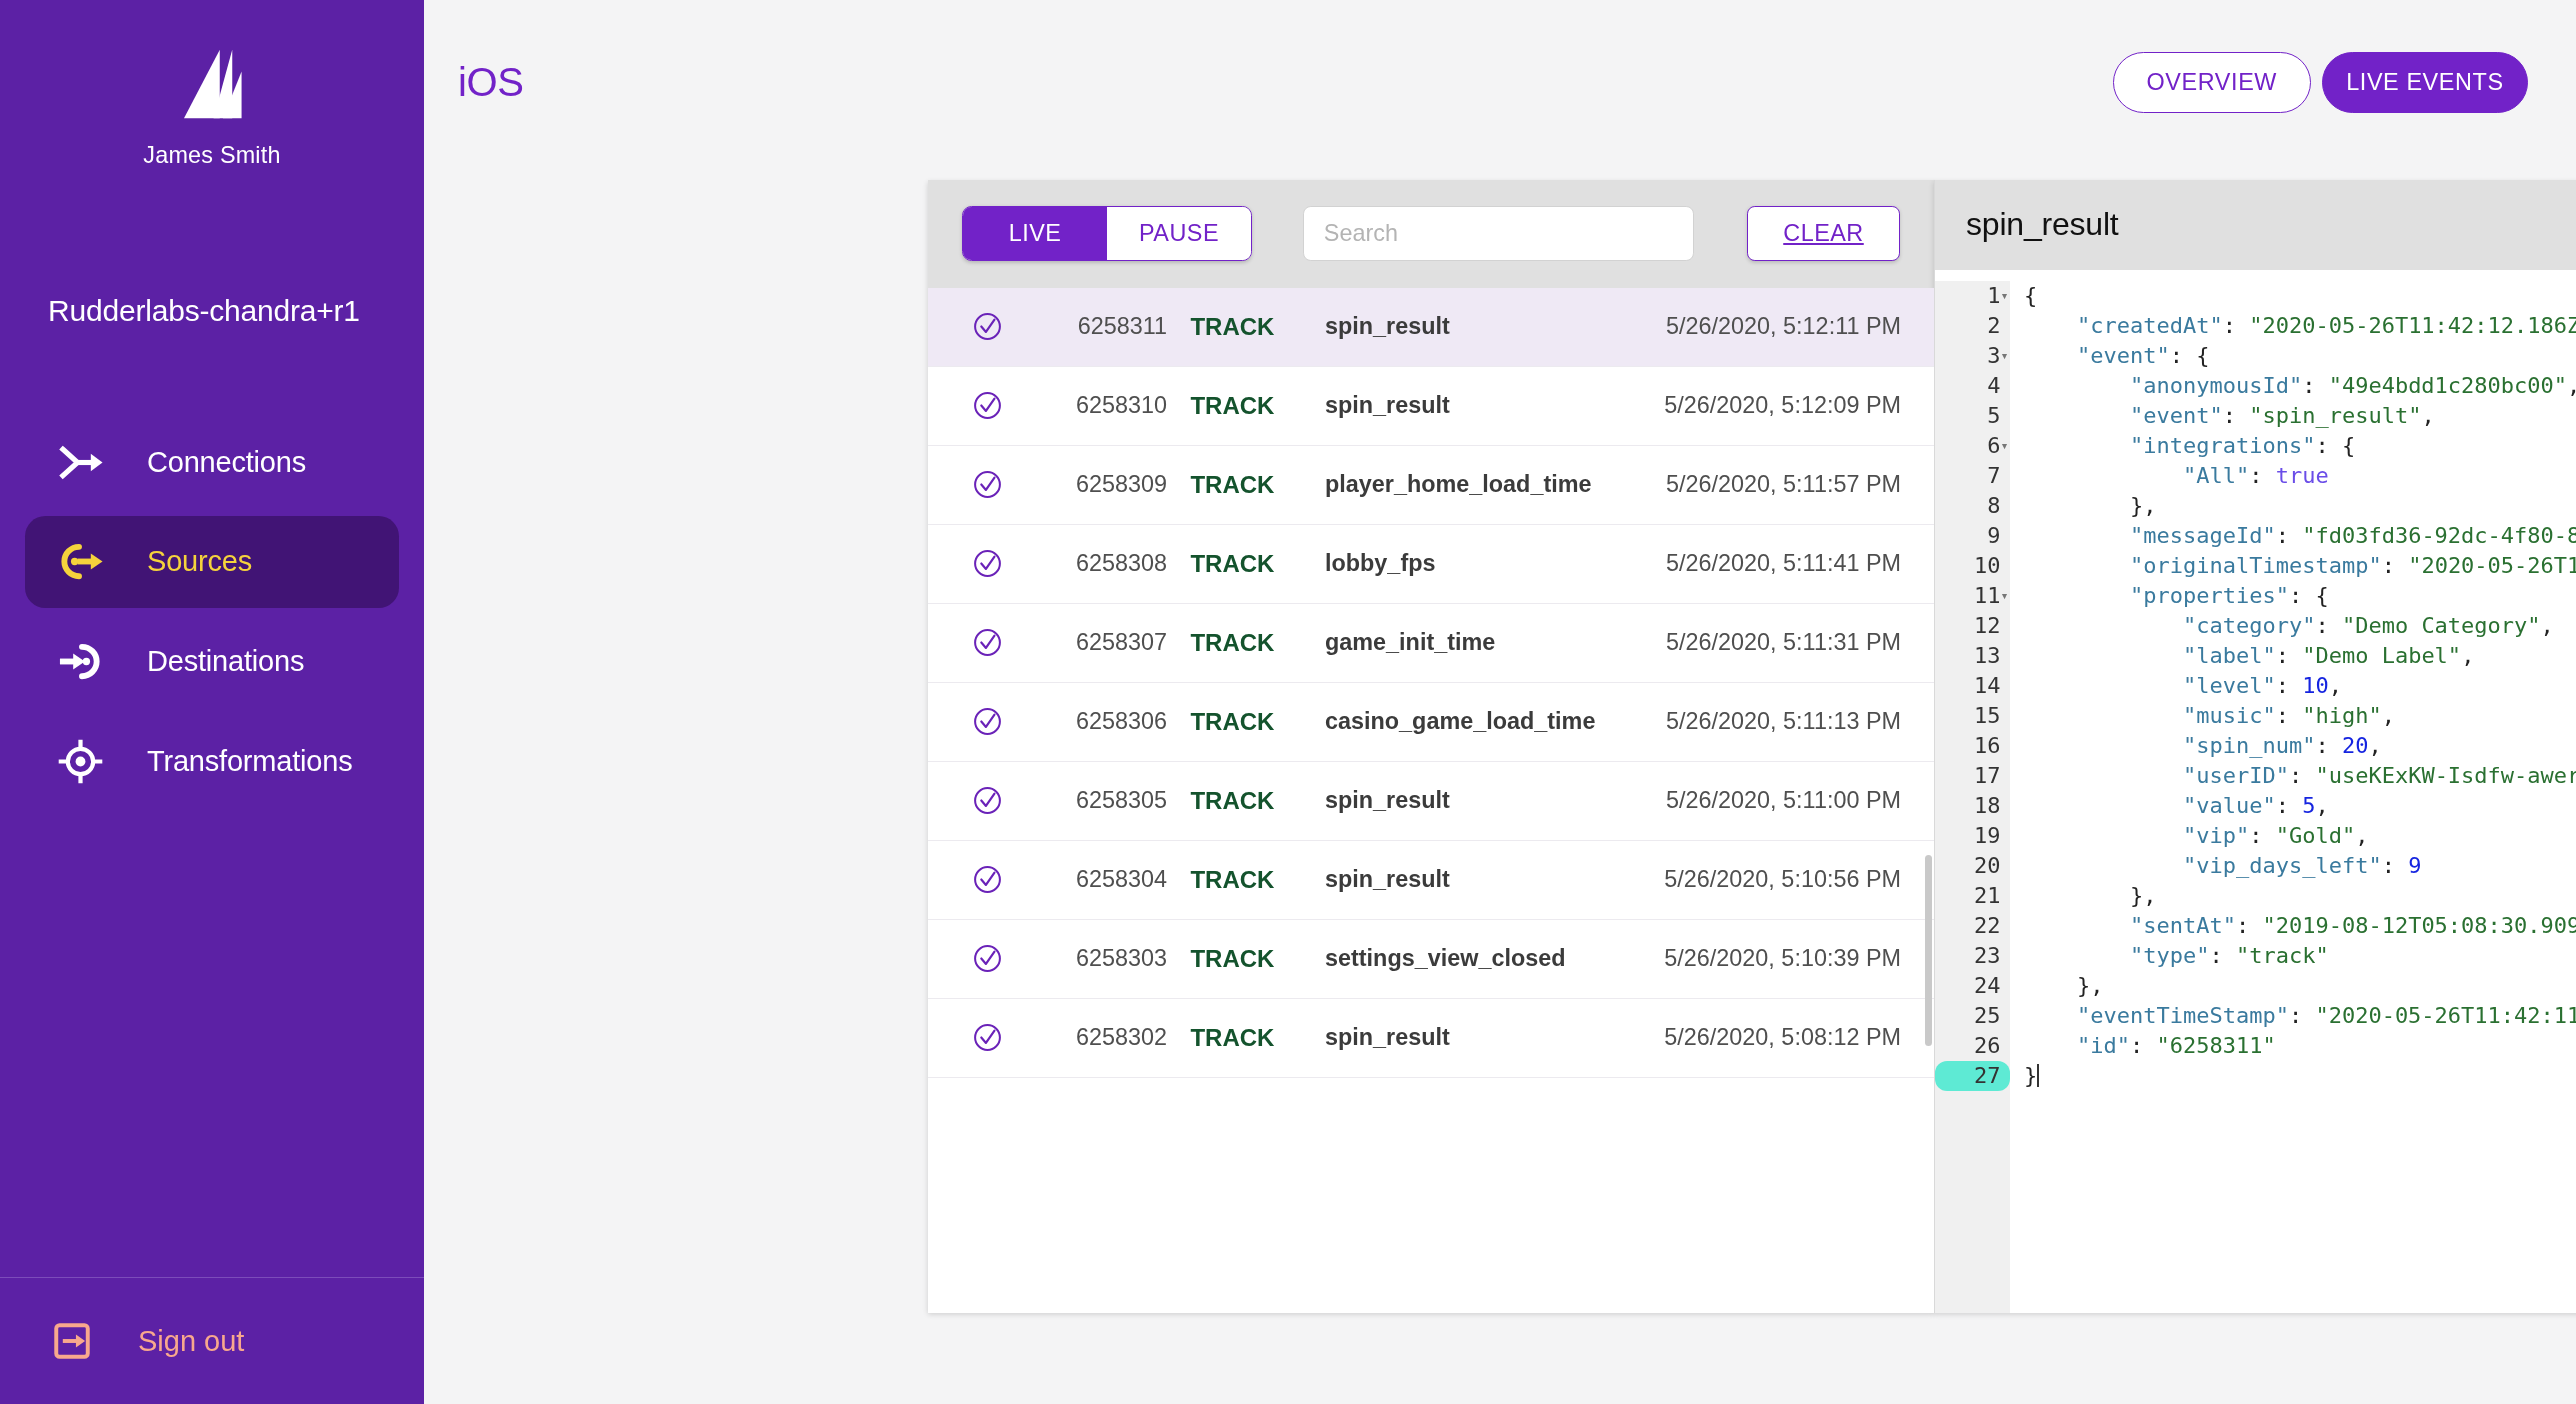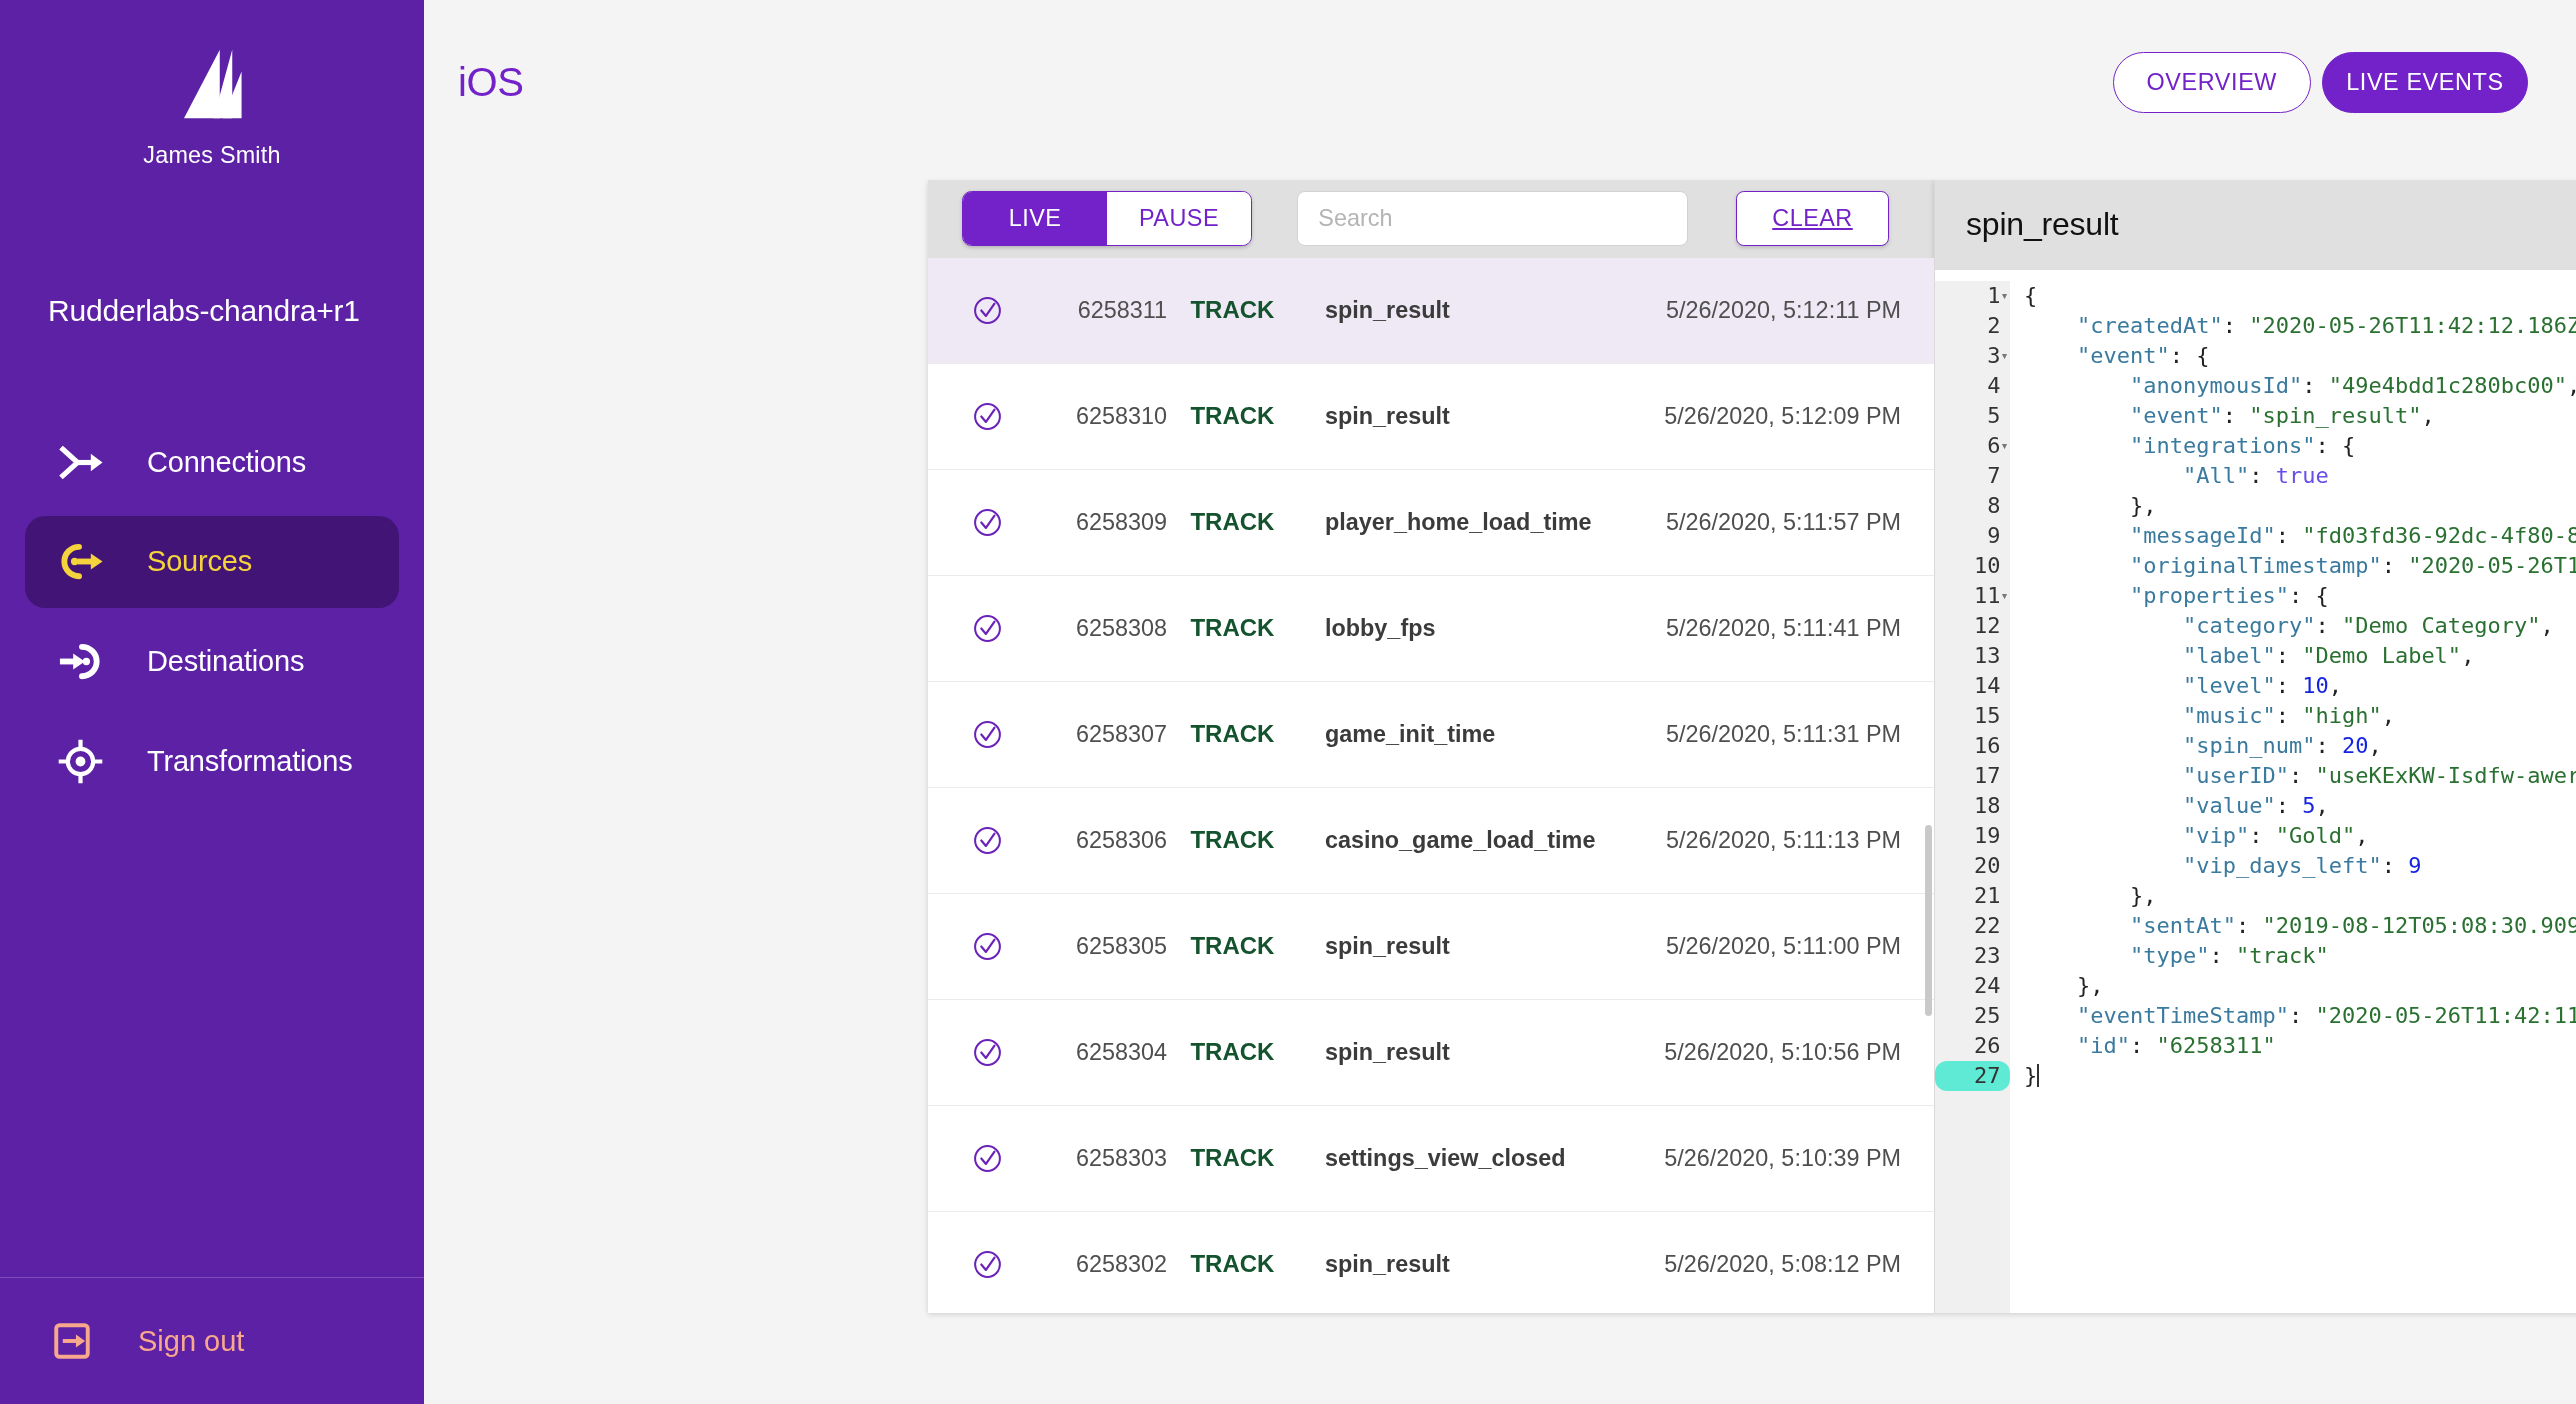--- a/index.html
+++ b/index.html
@@ -129,25 +129,26 @@
   
   .events-panel {
     width: 1006px;
     flex-shrink: 0;
     background: #ffffff;
     box-shadow: 0 1.6px 5.5px rgba(0,0,0,0.16);
     display: flex; flex-direction: column;
     height: 1133px;
   }
   .events-toolbar {
-    height: 78px;
+    height: 108px;
     background: #e0e0e0;
     display: flex; align-items: center;
     padding: 0 34px;
     flex-shrink: 0;
+    justify-content: space-between;
   }
   .seg {
     display: flex;
     border: 1.6px solid #7222c8;
     border-radius: 9.4px;
     overflow: hidden;
     box-shadow: 0 1.6px 3.9px rgba(0,0,0,0.18);
     height: 55px;
   }
   .seg-btn {
@@ -195,21 +196,21 @@
     text-decoration: underline;
   }
 
   .events-list {
     flex: 1;
     overflow: hidden;
     position: relative;
     background: #ffffff;
   }
   .event-row {
-    height: 106px;
+    height: 79px;
     display: flex; align-items: center;
     border-bottom: 0.8px solid #eceaef;
     padding-left: 44px;
     padding-right: 33px;
     cursor: pointer;
     background: #ffffff;
   }
   .event-row.selected { background: #efe9f5; }
   .ev-status { width: 56px; flex-shrink: 0; display:flex; align-items:center; }
   .ev-id {

